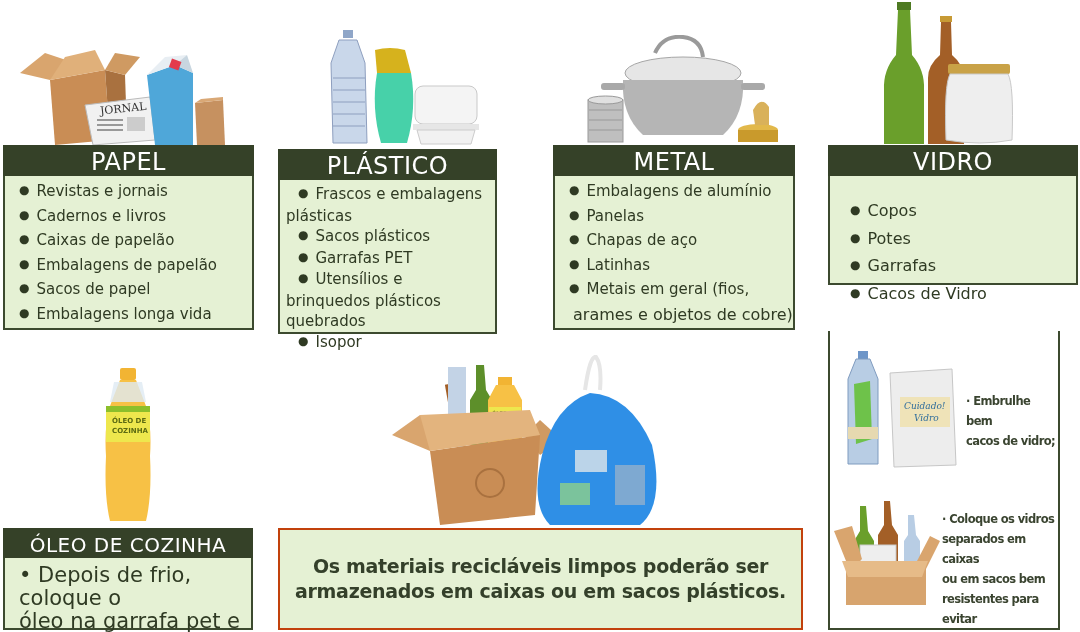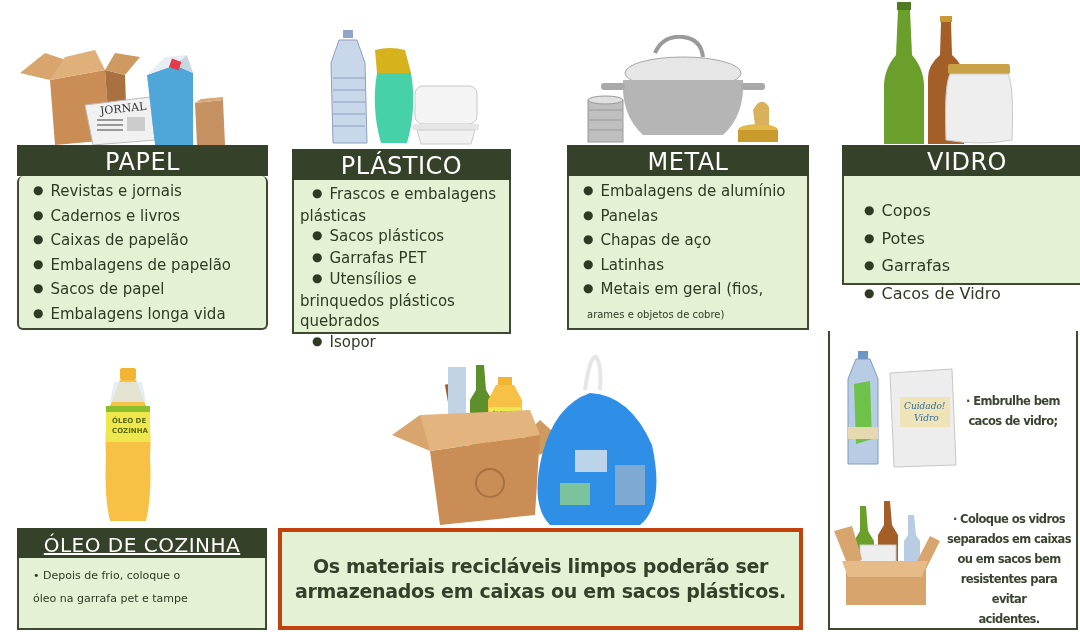--- a/index.html
+++ b/index.html
@@ -1,58 +1,58 @@
 <!DOCTYPE html>
 <html><head>
 <meta charset="utf-8">
 <style>
   * { box-sizing: border-box; margin: 0; padding: 0; }
   html, body { width: 1080px; height: 632px; background: #ffffff; overflow: hidden; }
   body { position: relative; font-family: "DejaVu Sans", "Liberation Sans", sans-serif; color: #2f3a23; }
 
-  .card { position: absolute; margin-left: 14px; }
+  .card { position: absolute; }
   .card-header {
     background: #354128; color: #ffffff; text-align: center;
     font-size: 24px; letter-spacing: 0.5px; height: 31px; line-height: 31px;
     border: 2px solid #354128;
   }
   .card-body {
     background: #e5f1d4; border: 2px solid #3c4a2f; border-top: none;
     font-size: 15px; color: #2f3a23; padding: 6px 10px 0 14px;
   }
   .card-body ul { list-style: none; }
   .card-body li { line-height: 23.5px; white-space: nowrap; }
   .card-body li .bullet { font-size: 12px; margin-right: 7px; position: relative; top: -2px; }
 
   
   #papel { left: 3px; top: 145px; width: 251px; }
-  #papel .card-body { height: 154px; padding-top: 4px; border-radius: 6px; }
+  #papel .card-body { height: 154px; padding-top: 4px; }
   #plastico { left: 278px; top: 149px; width: 219px; }
   #plastico .card-body { height: 154px; padding-top: 4px; padding-left: 18px; }
   #plastico li { line-height: 20.5px; }
   #plastico li.wrap { white-space: normal; }
   #metal { left: 553px; top: 145px; width: 242px; }
   #metal .card-body { height: 154px; padding-top: 4px; }
   #vidro { left: 828px; top: 145px; width: 250px; }
   #vidro .card-body { height: 109px; padding-top: 22px; padding-left: 20px; }
   #vidro li { line-height: 25.5px; font-size: 16px; }
 
   .vidro-tips {
-    position: absolute; left: 828px; top: 331px; width: 250px; height: 299px;
-    border: 2px solid #3c4a2f; border-top: none; background: #ffffff; text-align: center;
+    position: absolute; left: 828px; top: 331px; width: 232px; height: 299px;
+    border: 2px solid #3c4a2f; border-top: none; background: #ffffff;
   }
   .tip-text { position: absolute; font-size: 11.5px; font-weight: bold; color: #3a4430; letter-spacing: -0.6px; line-height: 20px; }
 
   #oleo { left: 3px; top: 528px; width: 250px; }
-  #oleo .card-header { font-size: 20px; height: 30px; line-height: 30px; text-decoration: underline; }
-  #oleo .card-body { height: 72px; padding: 6px 10px 0 14px; font-size: 11px; line-height: 23px; }
+  #oleo .card-header { font-size: 20px; height: 30px; line-height: 30px; }
+  #oleo .card-body { height: 72px; padding: 6px 10px 0 14px; font-size: 21px; line-height: 23px; }
 
   .notice {
     position: absolute; left: 278px; top: 528px; width: 525px; height: 102px;
-    background: #e5f1d4; border: 4px solid #c2410c;
+    background: #e5f1d4; border: 2px solid #c2410c;
     display: flex; align-items: center; justify-content: center;
     text-align: center; font-weight: bold; font-size: 19px; line-height: 25px; color: #34402a;
     font-family: "DejaVu Sans", sans-serif; letter-spacing: -0.3px;
   }
 
   .illus { position: absolute; }
 </style>
 </head>
 <body>
 
@@ -171,21 +171,21 @@
 
 <div class="card" id="metal">
   <div class="card-header">METAL</div>
   <div class="card-body">
     <ul>
       <li><span class="bullet">●</span><span>Embalagens de alumínio</span></li>
       <li><span class="bullet">●</span><span>Panelas</span></li>
       <li><span class="bullet">●</span><span>Chapas de aço</span></li>
       <li><span class="bullet">●</span><span>Latinhas</span></li>
       <li><span class="bullet">●</span><span>Metais em geral (fios,</span></li>
-      <li style="font-size:10px;padding-left:4px"><span>arames e objetos de cobre)</span></li>
+      <li style="font-size:16px;padding-left:4px"><span>arames e objetos de cobre)</span></li>
     </ul>
   </div>
 </div>
 
 <div class="card" id="vidro">
   <div class="card-header">VIDRO</div>
   <div class="card-body">
     <ul>
       <li><span class="bullet">●</span><span>Copos</span></li>
       <li><span class="bullet">●</span><span>Potes</span></li>

